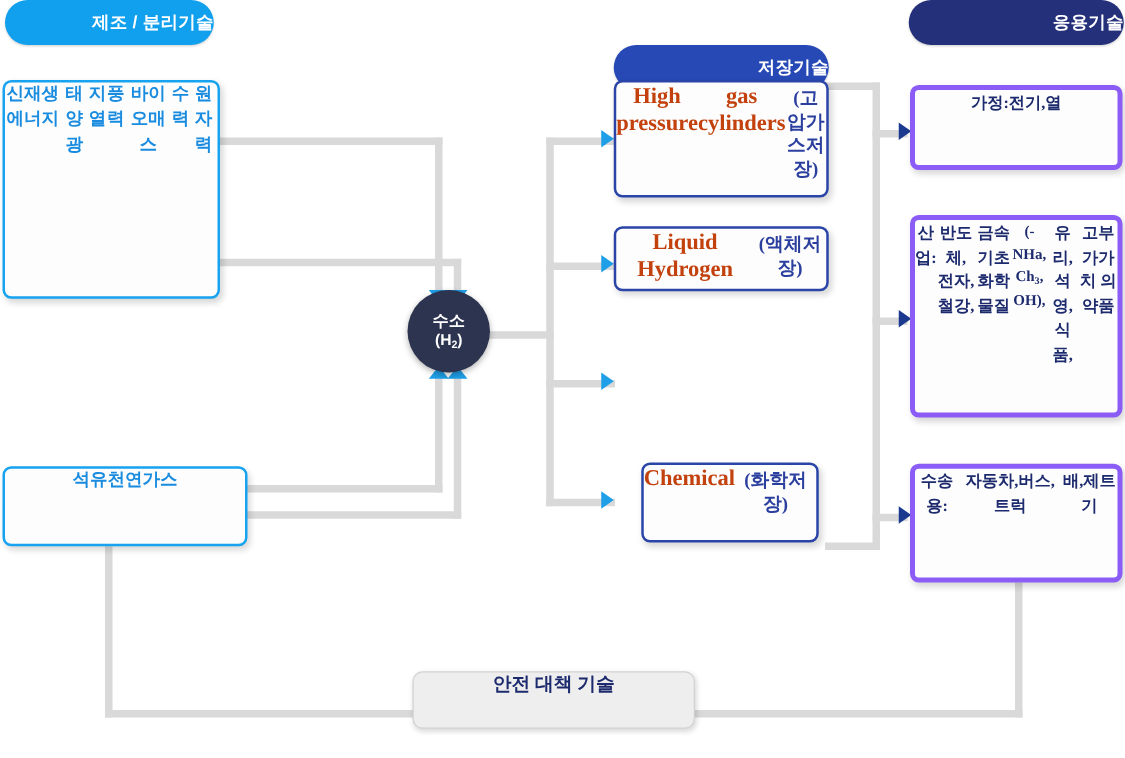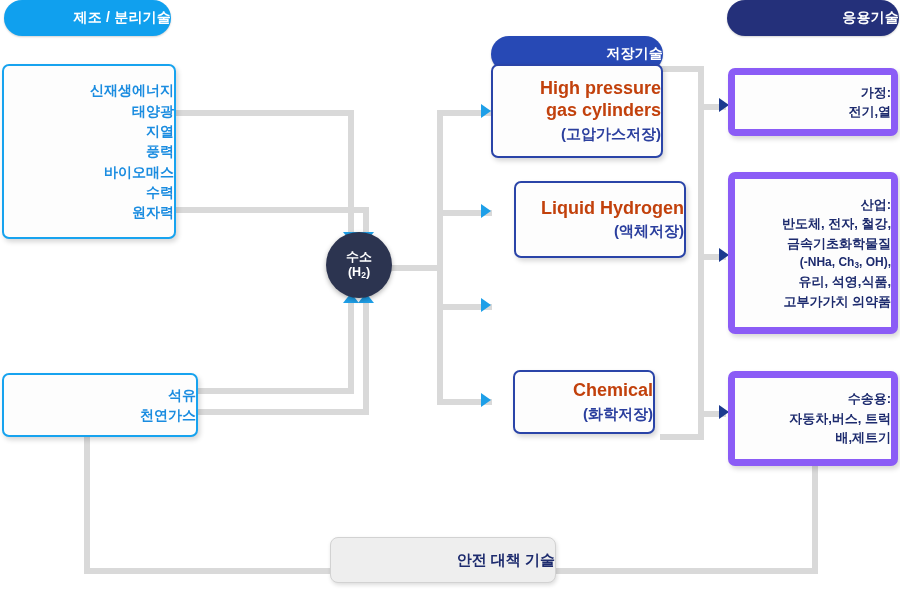--- a/index.html
+++ b/index.html
@@ -50,42 +50,43 @@
     box-shadow:0 1px 2px rgba(0,0,0,.18);
   }
   .pill.cyan{background:#10a0ee;}
   .pill.blue{background:#2749b5;}
   .pill.navy{background:#24307a;}
 
   
   .box{
     position:absolute;
     box-sizing:border-box;
-    display:flex;flex-direction:column;
-    align-items:flex-end;justify-content:center;
+    display:flex;
+    align-items:flex-start;justify-content:center;
     background:#fdfdfd;
     border-radius:7px;
     text-align:center;
     box-shadow:2px 3px 5px rgba(0,0,0,.16);
+    font-family:Liberation Serif, serif;
   }
   .box.src{
     border:2px solid #17a3ef;
     color:#1a8ce0;
     font-size:14px;font-weight:bold;line-height:1.45;
   }
   .box.store{
     border:2px solid #2a44a8;
     color:#2b3f9e;
   }
   .box.store .en{font-size:18px;font-weight:bold;line-height:1.2;color:#c2410c;}
   .box.store .ko{font-size:15px;font-weight:bold;margin-top:3px;color:#2b3f9e;}
   .box.app{
-    border:7px solid #8b5cf6;
+    border:4px solid #8b5cf6;
     color:#1d2b6e;
-    font-size:13px;font-weight:bold;line-height:1.5;padding-left:28px;
+    font-size:13px;font-weight:bold;line-height:1.5;
   }
   .box.app .hd{display:block;}
   .box.safety{
     background:#eeeeee;
     border:1px solid #d2d2d2;
     border-radius:8px;
     color:#1d2b6e;
     font-size:15px;font-weight:bold;
     box-shadow:1px 2px 4px rgba(0,0,0,.14);
   }
@@ -180,21 +181,21 @@
     <span>수소</span>
     <span class="sub">(H<sub>2</sub>)</span>
   </div>
 
   <div class="box store" style="left:491px;top:64px;width:172px;height:94px;">
     <span class="en">High pressure</span>
     <span class="en">gas cylinders</span>
     <span class="ko">(고압가스저장)</span>
   </div>
 
-  <div class="box store" style="left:514px;top:181px;width:172px;height:77px;">
+  <div class="box store" style="left:491px;top:181px;width:172px;height:52px;">
     <span class="en">Liquid Hydrogen</span>
     <span class="ko">(액체저장)</span>
   </div>
 
 
   <div class="box store" style="left:513px;top:370px;width:142px;height:64px;">
     <span class="en">Chemical</span>
     <span class="ko">(화학저장)</span>
   </div>
 

